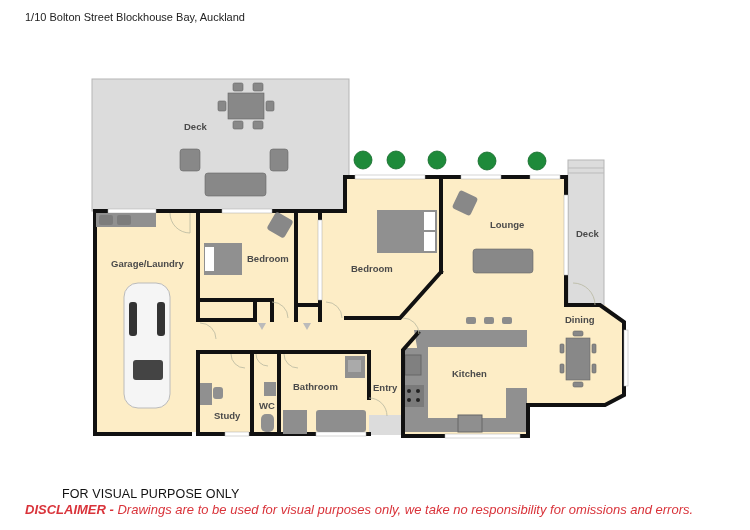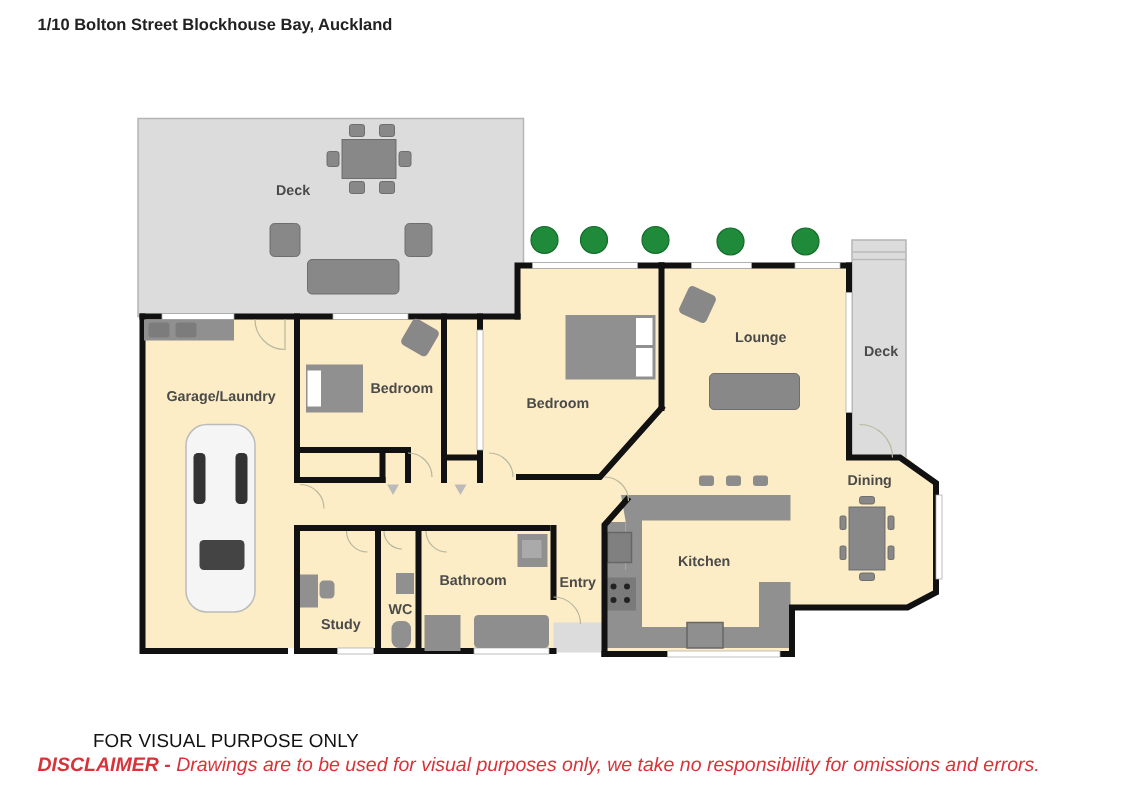--- a/index.html
+++ b/index.html
@@ -1,17 +1,17 @@
 <!DOCTYPE html>
 <html><head>
 <meta charset="utf-8">
 <style>
   html, body { margin:0; padding:0; background:#ffffff; }
   body { width:750px; height:530px; position:relative; overflow:hidden; font-family:"Liberation Sans", sans-serif; }
-  .title { position:absolute; left:25px; top:11px; font-size:11px; font-weight:bold; color:#222; }
+  .title { position:absolute; left:25px; top:11px; font-size:11px; font-weight:normal; color:#222; }
   .fvpo { position:absolute; left:25px; top:487px; font-size:12.5px; font-weight:normal; color:#111; letter-spacing:0.1px;margin-left:37px; }
   .disclaimer { position:absolute; left:25px; top:502px; font-size:13px; font-style:italic; color:#d9333a; }
   .disclaimer b { font-weight:bold; }
   svg.plan { position:absolute; left:0; top:0; }
   .lbl { font-family:"Liberation Sans", sans-serif; font-size:9.5px; font-weight:bold; fill:#4a4a4a; }
 </style>
 </head>
 <body>
 
 <div class="title">1/10 Bolton Street Blockhouse Bay, Auckland</div>

